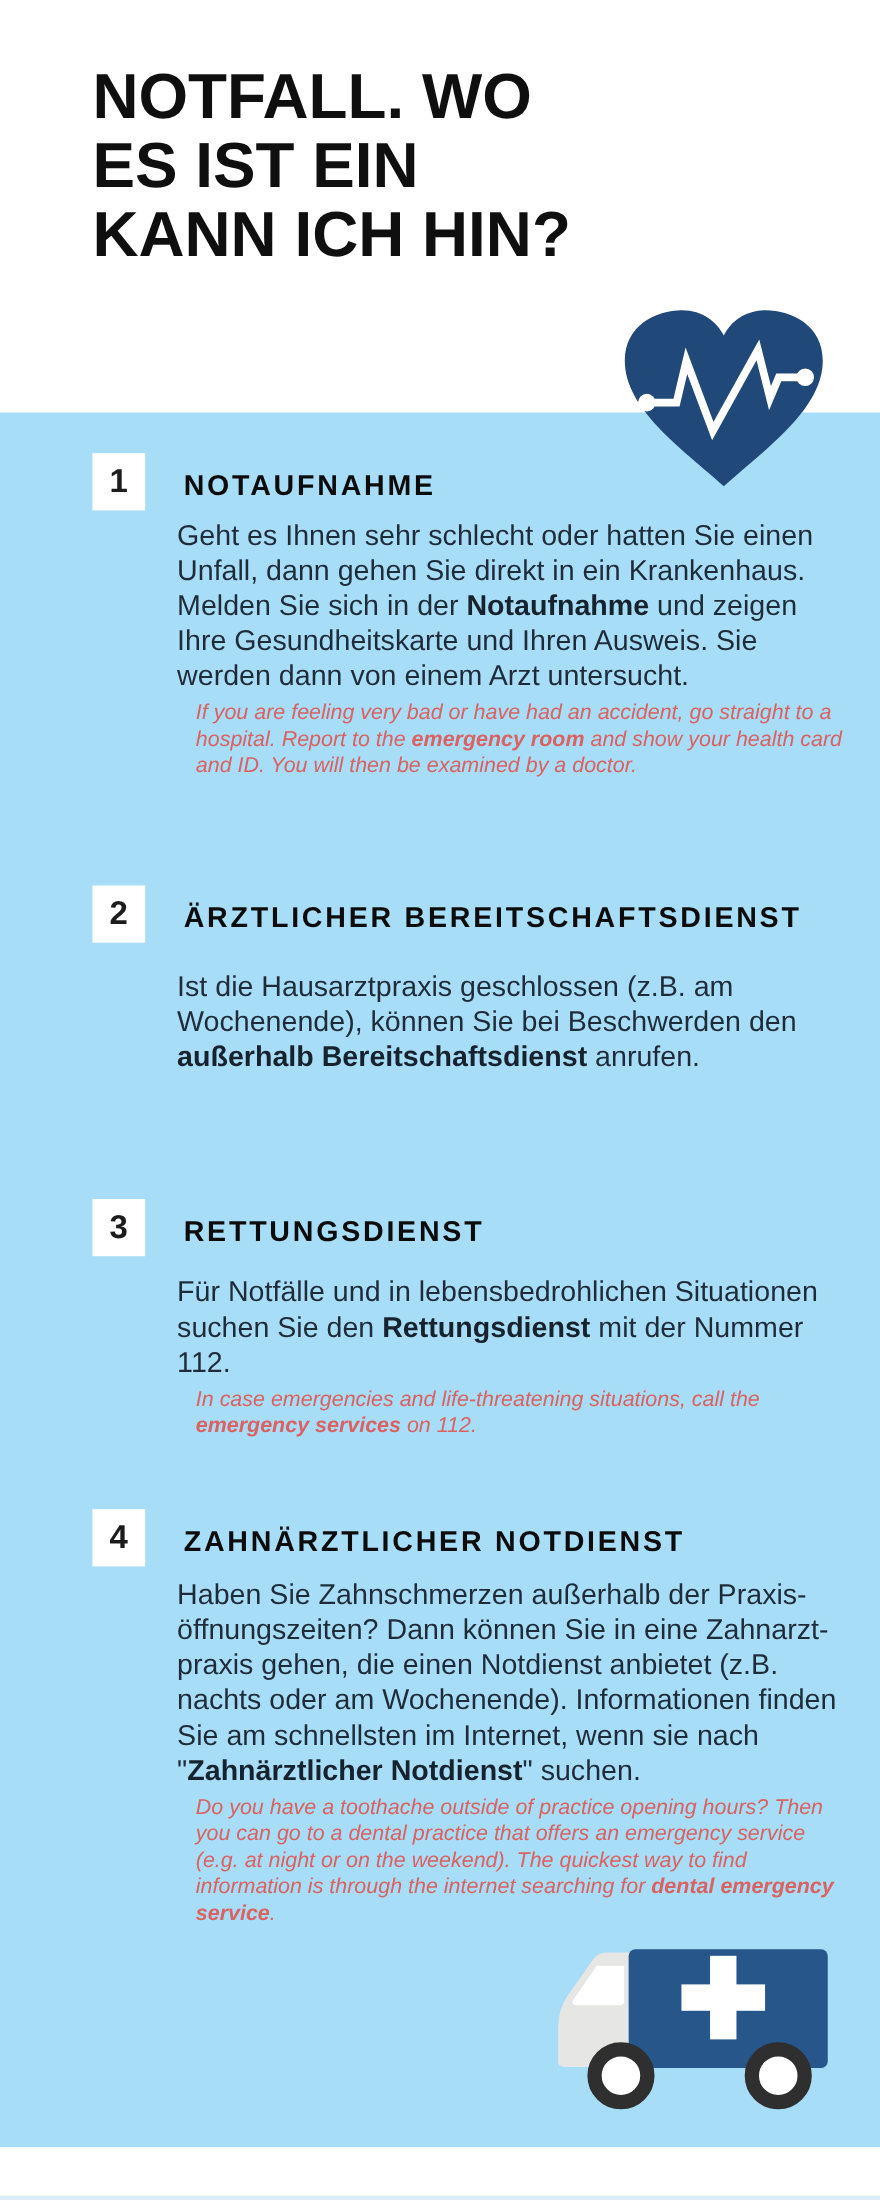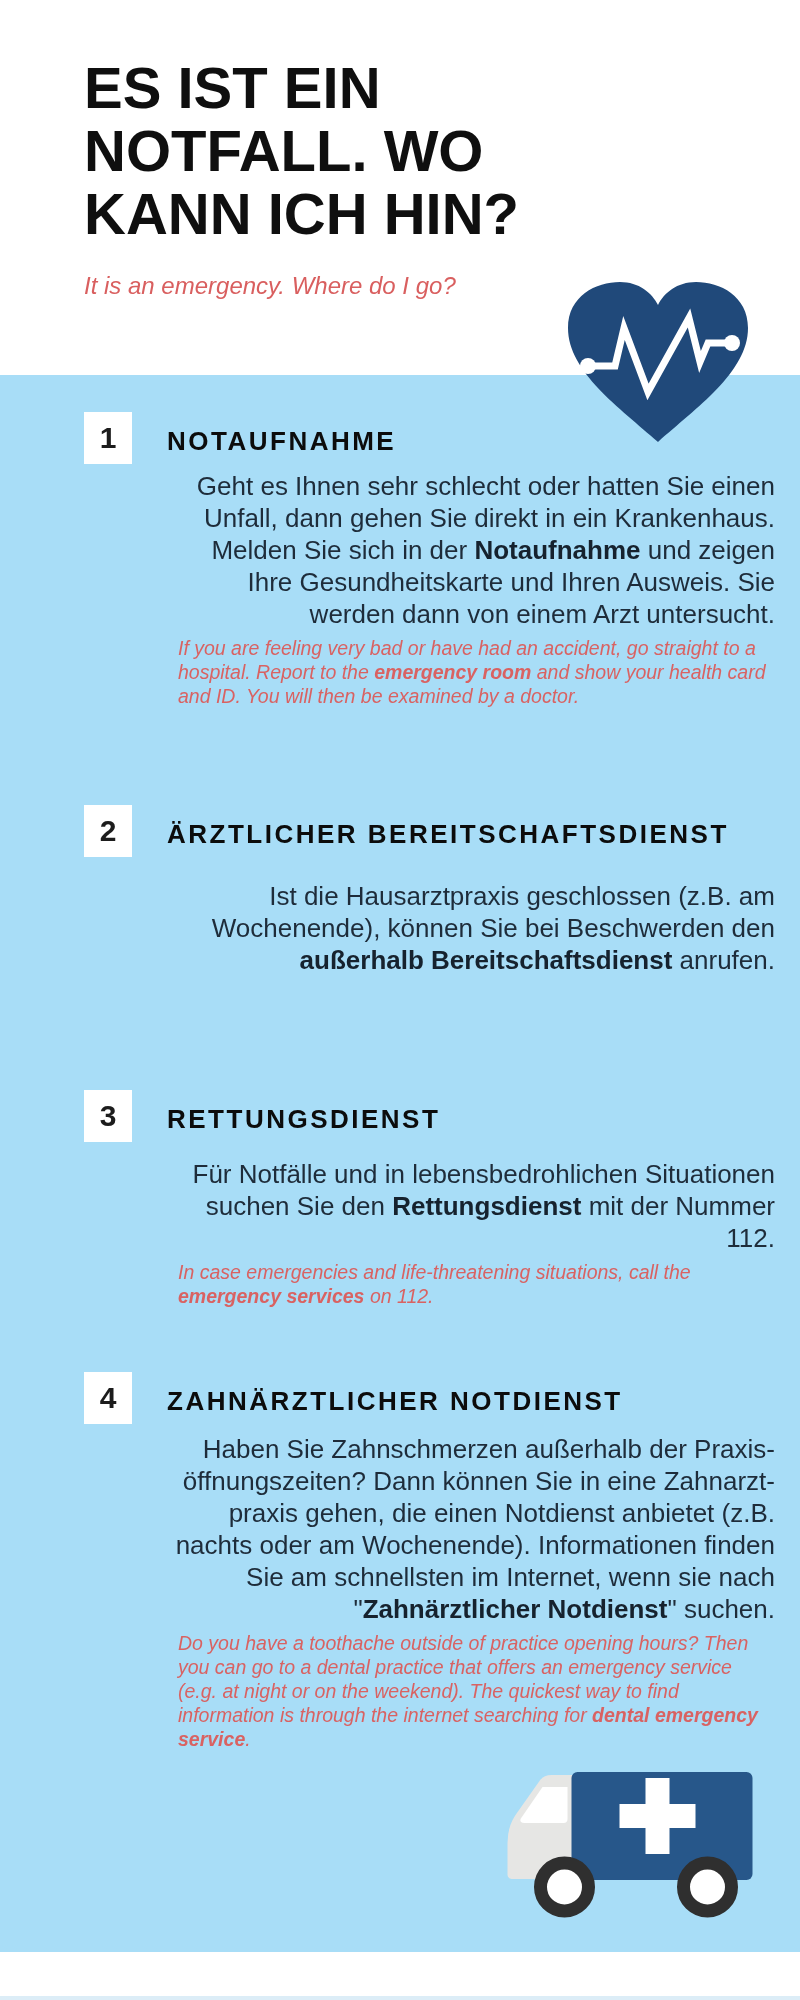--- a/index.html
+++ b/index.html
@@ -37,37 +37,36 @@
     position:absolute;left:83px;top:16px;
     font-weight:bold;font-size:26px;letter-spacing:2.5px;color:#0c0c0c;
     white-space:nowrap;
   }
   .text-col{position:absolute;left:77px;width:614px;}
   .sec-1 .text-col{top:60px;}
   .sec-2 .text-col{top:77px;}
   .sec-3 .text-col{top:70px;}
   .sec-4 .text-col{top:63px;}
 
-  .body-de{font-size:26px;line-height:32px;color:#1e2c3a;text-align:right;}
+  .body-de{font-size:26px;line-height:32px;color:#1e2c3a;}
   .body-de b{font-weight:bold;color:#16222e;}
   .body-en{margin-top:6px;font-style:italic;font-size:19.5px;line-height:24px;color:#d96262;margin-left:17px;}
   .body-en b{font-weight:bold;font-style:italic;}
 
   .ambulance-icon{position:absolute;left:483px;top:1763px;width:275px;height:160px;}
 </style>
 </head>
 <body>
 
 <div class="top-section">
   <div class="main-title">
+    <div>NOTFALL. WO</div>
     <div>ES IST EIN</div>
-    <div>NOTFALL. WO</div>
     <div>KANN ICH HIN?</div>
   </div>
-  <div class="subtitle">It is an emergency. Where do I go?</div>
 </div>
 
 <div class="blue-section"></div>
 
 <svg class="heart-icon" viewBox="0 0 200 172" xmlns="http://www.w3.org/2000/svg">
   <path d="M100,166 C62,132 10,96 10,52 C10,20 38,6 62,6 C81,6 94,17 100,29 C106,17 119,6 138,6 C162,6 190,20 190,52 C190,96 138,132 100,166 Z" fill="#20497a"></path>
   <polyline points="30,90 57,90 66,52 90,116 131,42 142,86 150,67 174,67" fill="none" stroke="#ffffff" stroke-width="7" stroke-linecap="round" stroke-linejoin="miter"></polyline>
   <circle cx="30" cy="90" r="8" fill="#ffffff"></circle>
   <circle cx="174" cy="67" r="8" fill="#ffffff"></circle>
 </svg>

